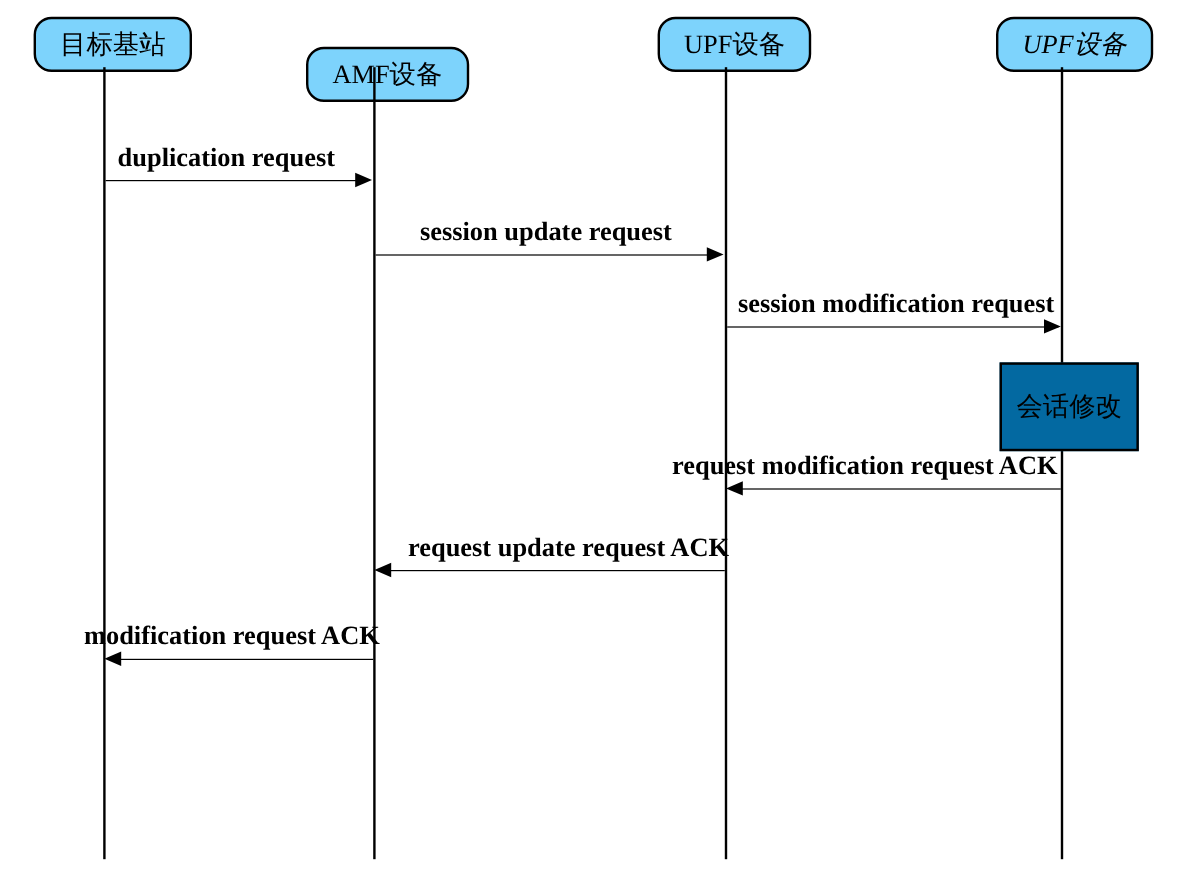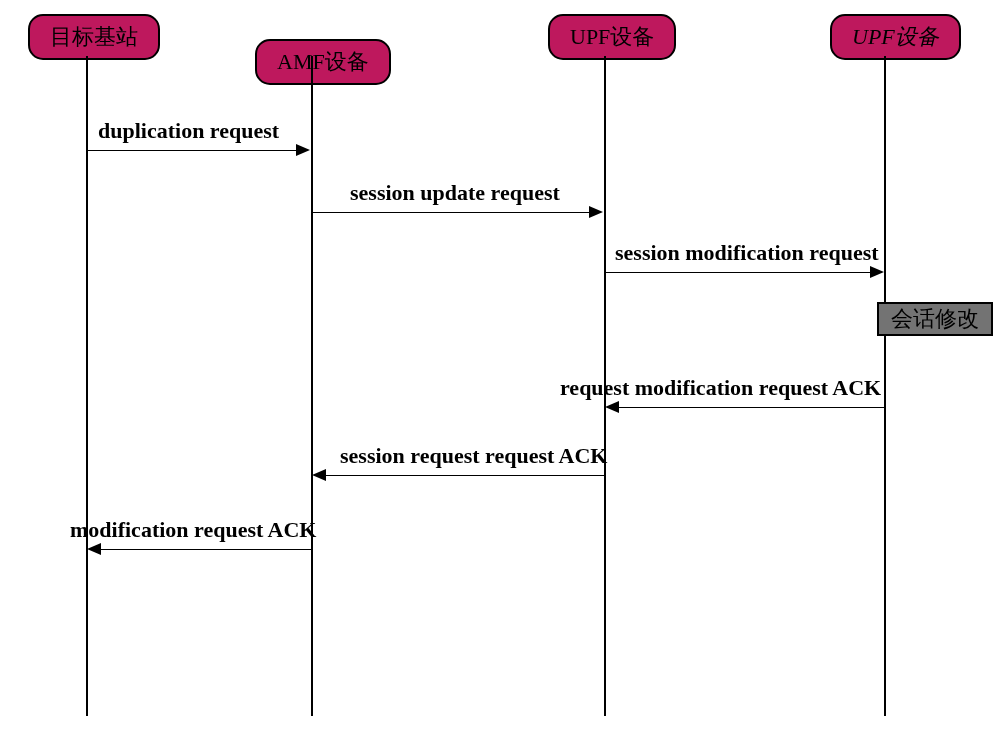--- a/index.html
+++ b/index.html
@@ -14,21 +14,21 @@
       height: 729px;
       position: relative;
     }
     .lifeline-box {
       position: absolute;
       border: 2px solid #000;
       border-radius: 15px;
       padding: 6px 20px;
       font-size: 22px;
       text-align: center;
-      background: #be185d;
+      background: #7dd3fc;
     }
     .lifeline {
       position: absolute;
       width: 2px;
       background: #000;
     }
     .arrow-line {
       position: absolute;
       height: 1px;
       background: #000;
@@ -51,24 +51,23 @@
     }
     .msg-label {
       position: absolute;
       font-size: 22px;
       font-family: "Times New Roman", serif;
       font-weight: bold;
     }
     .activation-box {
       position: absolute;
       border: 2px solid #000;
-      padding: 0 12px;
+      padding: 20px 12px;
       font-size: 22px;
-      background: #737373;
-      margin-left: 44px;
+      background: #0369a1;
     }
   </style>
 </head>
 <body>
 
 <div class="lifeline-box" style="left:28px; top:14px;">目标基站</div>
 <div class="lifeline-box" style="left:255px; top:14px;margin-top:25px;">AMF设备</div>
 <div class="lifeline-box" style="left:548px; top:14px;">UPF设备</div>
 <div class="lifeline-box" style="left:830px; top:14px;font-style:italic;">UPF设备</div>
 
@@ -88,19 +87,19 @@
 <div class="msg-label" style="left:615px; top:240px;text-align:right;">session modification request</div>
 <div class="arrow-line" style="left:606px; top:272px; width:276px;"></div>
 <div class="arrow-head-right" style="left:870px; top:266px;"></div>
 
 <div class="activation-box" style="left:833px; top:302px;">会话修改</div>
 
 <div class="msg-label" style="left:560px; top:375px;">request modification request ACK</div>
 <div class="arrow-line" style="left:608px; top:407px; width:276px;"></div>
 <div class="arrow-head-left" style="left:605px; top:401px;"></div>
 
-<div class="msg-label" style="left:340px; top:443px;">session request request ACK</div>
+<div class="msg-label" style="left:340px; top:443px;">request update request ACK</div>
 <div class="arrow-line" style="left:315px; top:475px; width:289px;"></div>
 <div class="arrow-head-left" style="left:312px; top:469px;"></div>
 
 <div class="msg-label" style="left:70px; top:517px;">modification request ACK</div>
 <div class="arrow-line" style="left:90px; top:549px; width:221px;"></div>
 <div class="arrow-head-left" style="left:87px; top:543px;"></div>
 
 </body></html>

